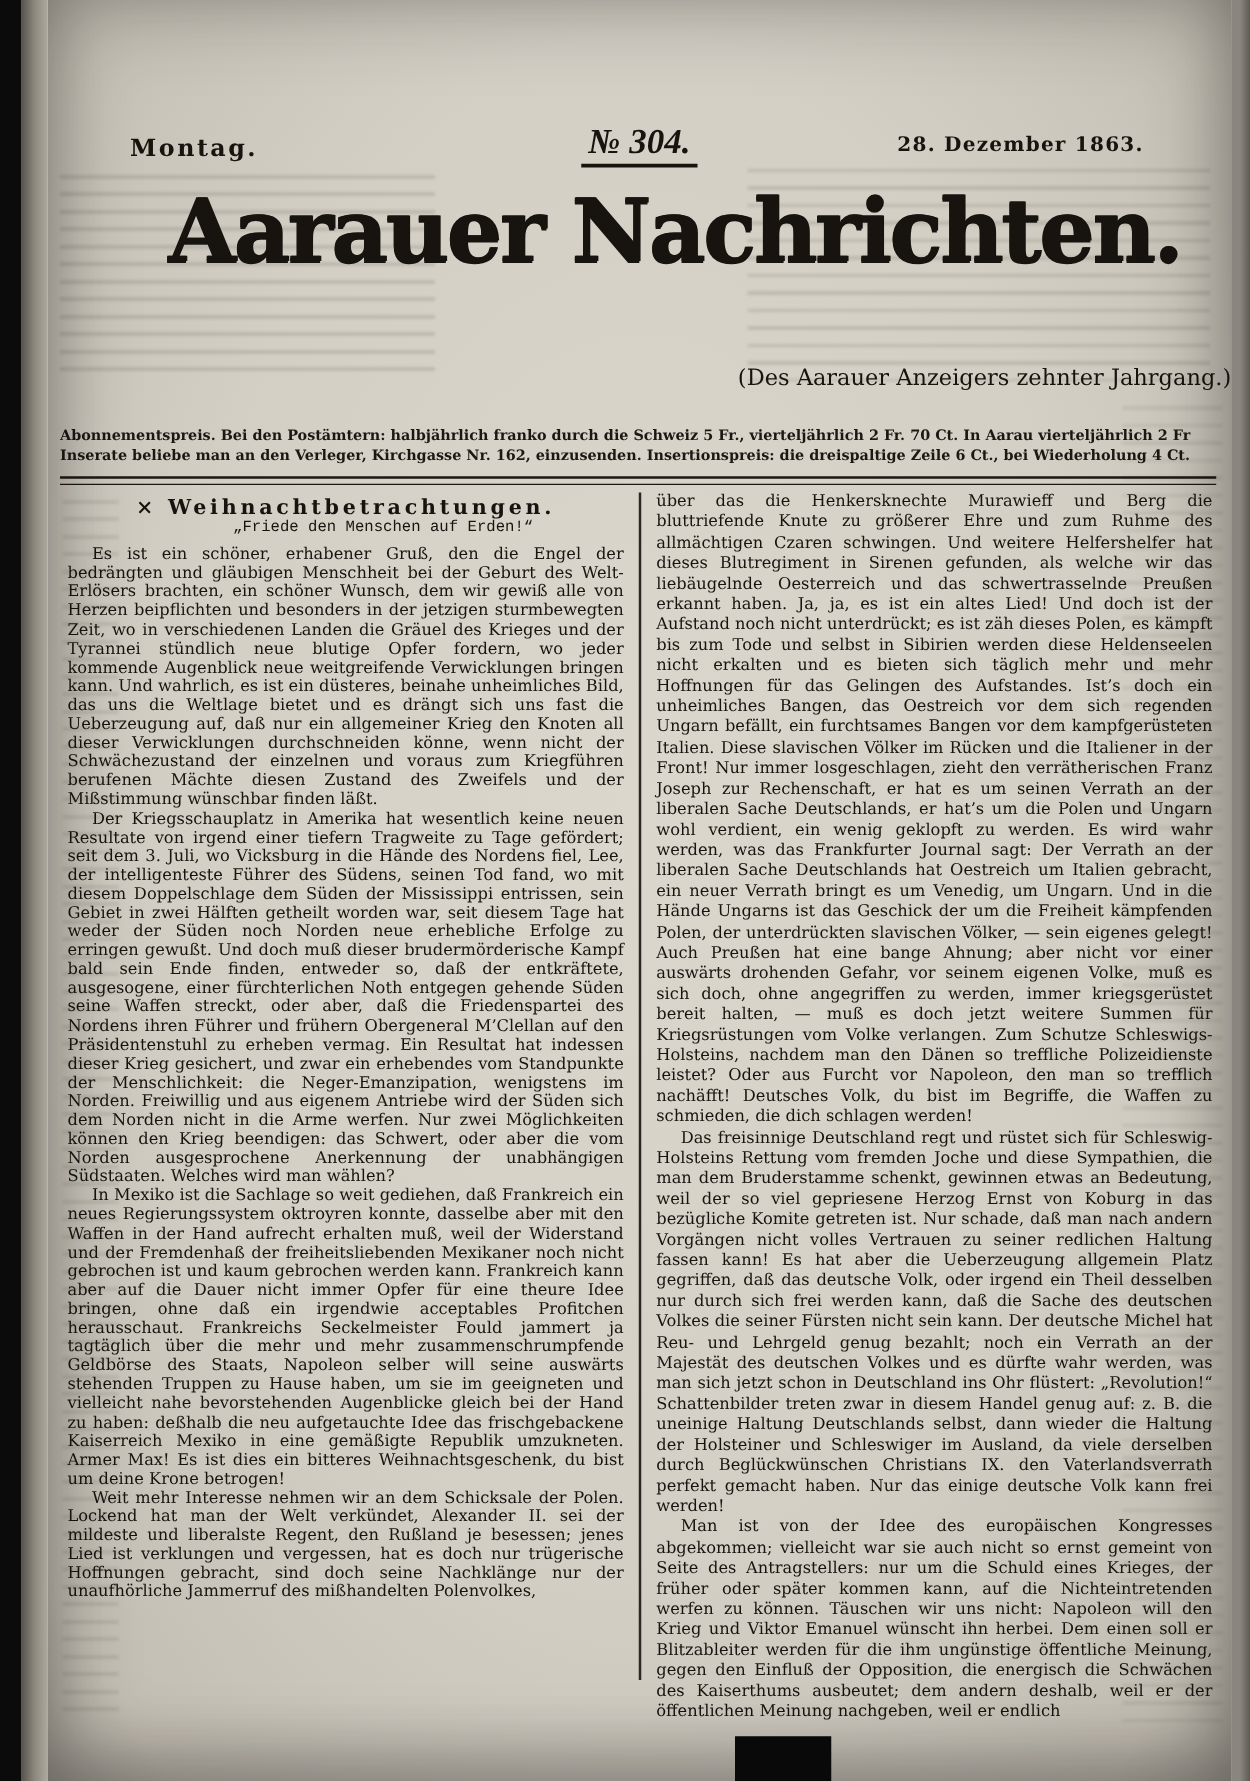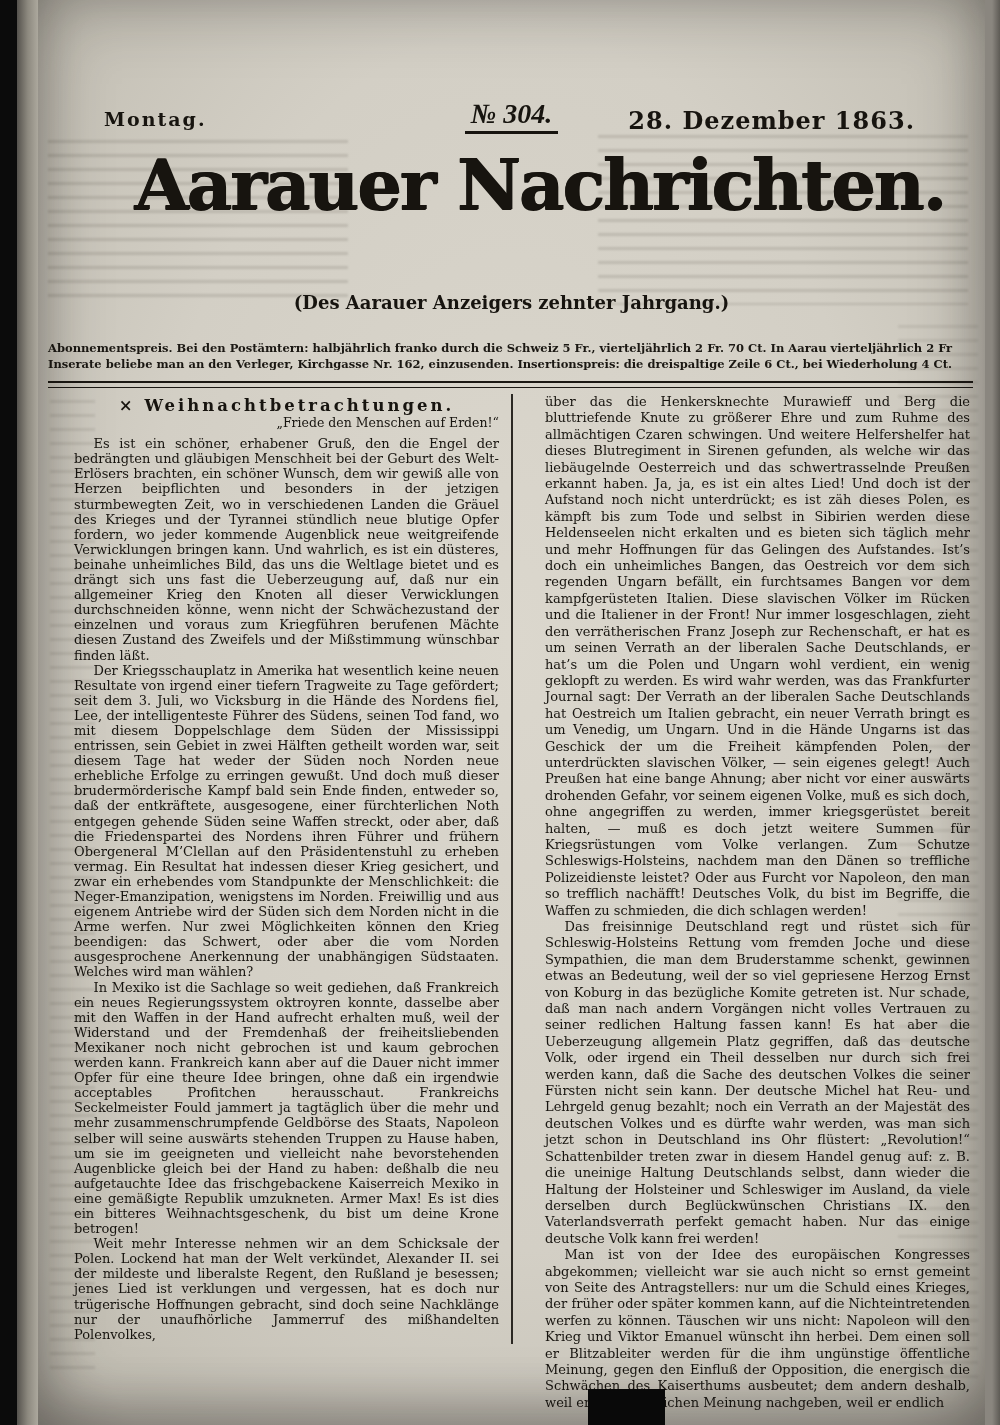--- a/index.html
+++ b/index.html
@@ -30,42 +30,42 @@
   .bleed.b1{left:10px;top:135px;width:300px;height:170px;}
   .bleed.b2{left:560px;top:130px;width:370px;height:175px;}
   .bleed.b3{left:860px;top:320px;width:80px;height:1060px;opacity:.10;}
   .bleed.b4{left:12px;top:395px;width:45px;height:980px;opacity:.12;}
   
   .hdr{position:absolute;left:0;top:98px;width:100%;}
   .hdr .day{position:absolute;left:66px;top:10px;font-size:19px;font-weight:bold;letter-spacing:2px;}
   .hdr .issue{position:absolute;left:0;width:100%;text-align:center;top:0;}
   .hdr .issue span{display:inline-block;font-size:28px;font-weight:bold;font-style:italic;
     border-bottom:3px solid #17140f;padding:0 6px 1px 6px;font-family:Liberation Serif, serif;}
-  .hdr .date{position:absolute;right:70px;top:8px;font-size:24px;font-weight:bold;letter-spacing:1px;}
+  .hdr .date{position:absolute;right:70px;top:8px;font-size:16px;font-weight:bold;letter-spacing:1px;}
   
   .masthead{position:absolute;left:0;top:150px;width:100%;text-align:center;
     font-size:70px;font-weight:bold;letter-spacing:-2px;line-height:1;
     text-shadow:1px 0 0 #17140f,0 1px 0 #17140f;padding-left:28px;}
-  .subtitle{position:absolute;left:0;top:292px;width:100%;text-align:center;
-    font-size:18px;font-weight:bold;}
+  .subtitle{position:absolute;left:0;top:292px;width:100%;text-align:right;
+    font-size:18px;font-weight:normal;}
   
   .imprint{position:absolute;left:10px;top:340px;width:927px;text-align:left;
     font-size:11.5px;line-height:16px;font-weight:bold;color:#1b1813;}
   .rule-double{position:absolute;left:10px;top:381px;width:925px;height:4px;
     border-top:2px solid #1b1813;border-bottom:1px solid #1b1813;}
   
   .columns{position:absolute;left:16px;top:394px;width:916px;height:950px;display:flex;}
-  .col{flex:1 1 0;text-align:justify;color:#17140f;margin-left:20px;}
+  .col{flex:1 1 0;text-align:justify;color:#17140f;}
   .col.left{padding-right:12px;font-size:13px;line-height:15.1px;}
   .col.right{padding-left:12px;font-size:13px;line-height:16.4px;}
   .col-divider{width:2px;background:#2b2823;}
   .col p{margin:0;text-indent:1.5em;}
   .col p.noindent{text-indent:0;}
   .art-heading{text-align:center;font-size:16.5px;font-weight:bold;letter-spacing:3px;margin:4px 0 2px 0;}
-  .art-motto{text-align:right;font-size:12.5px;margin:0 0 6px 60px;}
+  .art-motto{text-align:center;font-size:12.5px;margin:0 0 6px 60px;font-family:Liberation Mono, monospace;}
 </style>
 </head>
 <body>
 
 <div class="binding-strip"></div>
 <div class="page-edge"></div>
 
 <div class="paper">
 
   <div class="bleed b1"></div>

